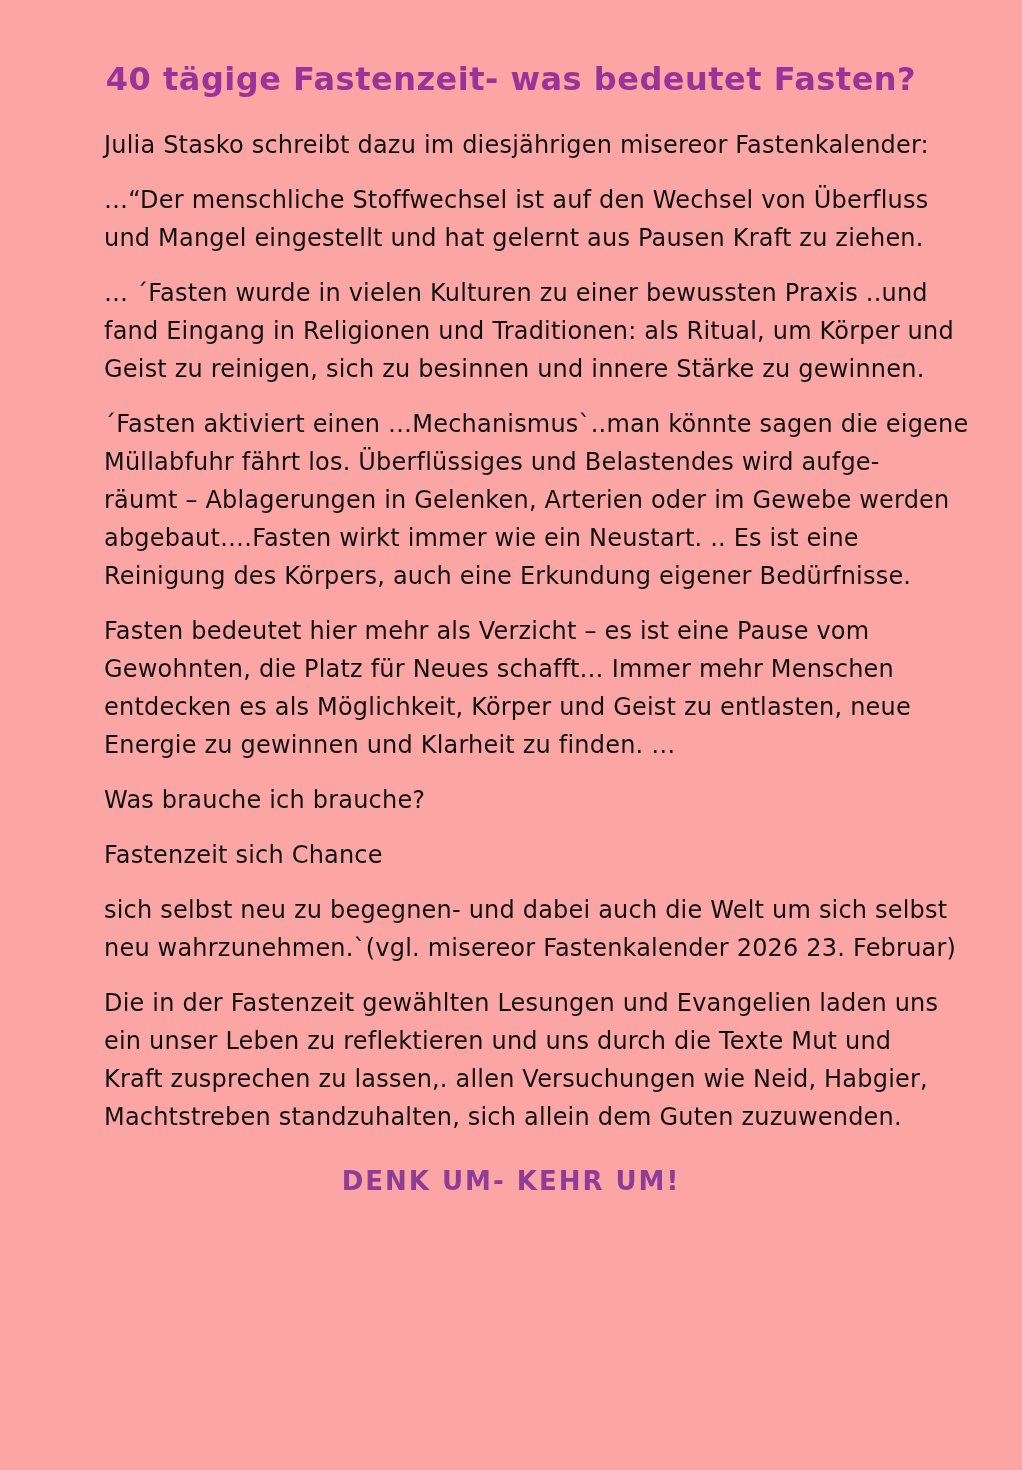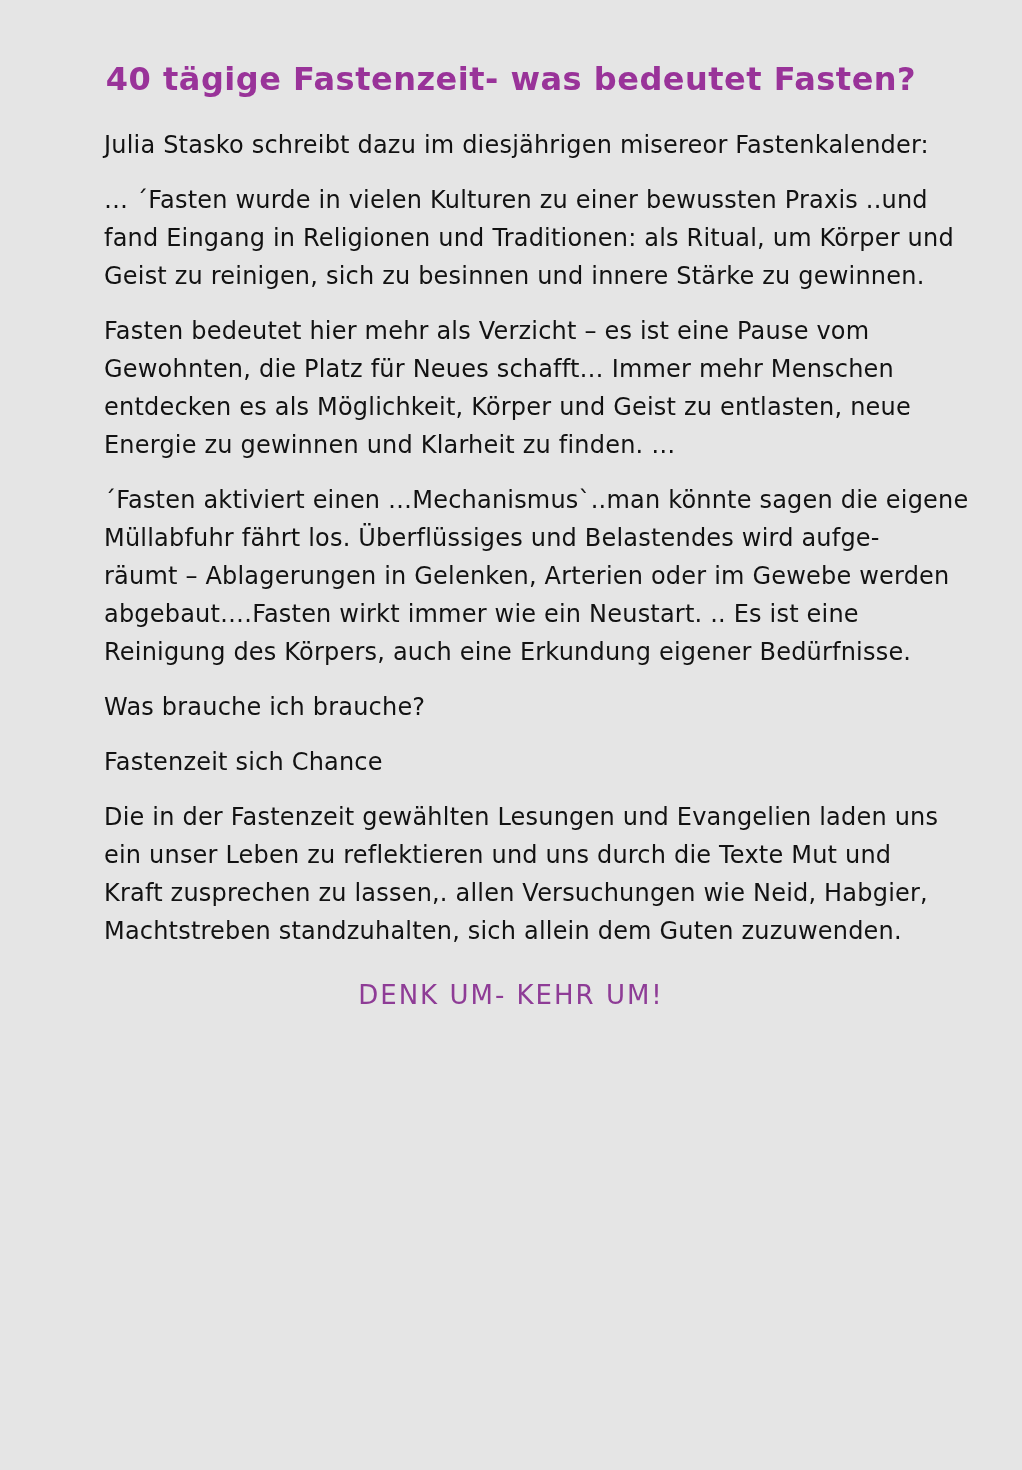--- a/index.html
+++ b/index.html
@@ -4,21 +4,21 @@
 <style>
   html, body {
     margin: 0;
     padding: 0;
     background: #ffffff;
   }
   .page {
     position: relative;
     width: 1022px;
     height: 1470px;
-    background: #e5e5e5;
+    background: #fca5a5;
     font-family: "DejaVu Sans", sans-serif;
     color: #121212;
     overflow: hidden;
     box-sizing: border-box;
   }
   .doc-title {
     margin: 60px 60px 28px 60px;
     text-align: center;
     font-size: 32px;
     font-weight: bold;
@@ -32,35 +32,37 @@
     margin: 0 0 17px 0;
     font-size: 24px;
     line-height: 38px;
     letter-spacing: 0.2px;
     white-space: nowrap;
   }
   .doc-footer {
     margin-top: 30px;
     text-align: center;
     font-size: 26px;
-    font-weight: normal;
+    font-weight: bold;
     letter-spacing: 2px;
     color: var(--footer-accent, #8e3c96);
   }
 </style>
 </head>
 <body>
 
 <div class="page">
   <h1 class="doc-title">40 tägige Fastenzeit- was bedeutet Fasten?</h1>
 
   <div class="body-text">
       <p class="para">Julia Stasko schreibt dazu im diesjährigen misereor Fastenkalender:</p>
+      <p class="para">…“Der menschliche Stoffwechsel ist auf den Wechsel von Überfluss<br>und Mangel eingestellt und hat gelernt aus Pausen Kraft zu ziehen.</p>
       <p class="para">… ´Fasten wurde in vielen Kulturen zu einer bewussten Praxis ..und<br>fand Eingang in Religionen und Traditionen: als Ritual, um Körper und<br>Geist zu reinigen, sich zu besinnen und innere Stärke zu gewinnen.</p>
+      <p class="para">´Fasten aktiviert einen …Mechanismus`..man könnte sagen die eigene<br>Müllabfuhr fährt los. Überflüssiges und Belastendes wird aufge-<br>räumt – Ablagerungen in Gelenken, Arterien oder im Gewebe werden<br>abgebaut….Fasten wirkt immer wie ein Neustart. .. Es ist eine<br>Reinigung des Körpers, auch eine Erkundung eigener Bedürfnisse.</p>
       <p class="para">Fasten bedeutet hier mehr als Verzicht – es ist eine Pause vom<br>Gewohnten, die Platz für Neues schafft… Immer mehr Menschen<br>entdecken es als Möglichkeit, Körper und Geist zu entlasten, neue<br>Energie zu gewinnen und Klarheit zu finden. …</p>
-      <p class="para">´Fasten aktiviert einen …Mechanismus`..man könnte sagen die eigene<br>Müllabfuhr fährt los. Überflüssiges und Belastendes wird aufge-<br>räumt – Ablagerungen in Gelenken, Arterien oder im Gewebe werden<br>abgebaut….Fasten wirkt immer wie ein Neustart. .. Es ist eine<br>Reinigung des Körpers, auch eine Erkundung eigener Bedürfnisse.</p>
       <p class="para">Was brauche ich brauche?</p>
       <p class="para">Fastenzeit sich Chance</p>
+      <p class="para">sich selbst neu zu begegnen- und dabei auch die Welt um sich selbst<br>neu wahrzunehmen.`(vgl. misereor Fastenkalender 2026 23. Februar)</p>
       <p class="para">Die in der Fastenzeit gewählten Lesungen und Evangelien laden uns<br>ein unser Leben zu reflektieren und uns durch die Texte Mut und<br>Kraft zusprechen zu lassen,. allen Versuchungen wie Neid, Habgier,<br>Machtstreben standzuhalten, sich allein dem Guten zuzuwenden.</p>
     </div>
 
   <div class="doc-footer">DENK UM- KEHR UM!</div>
 </div>
 
 </body></html>

